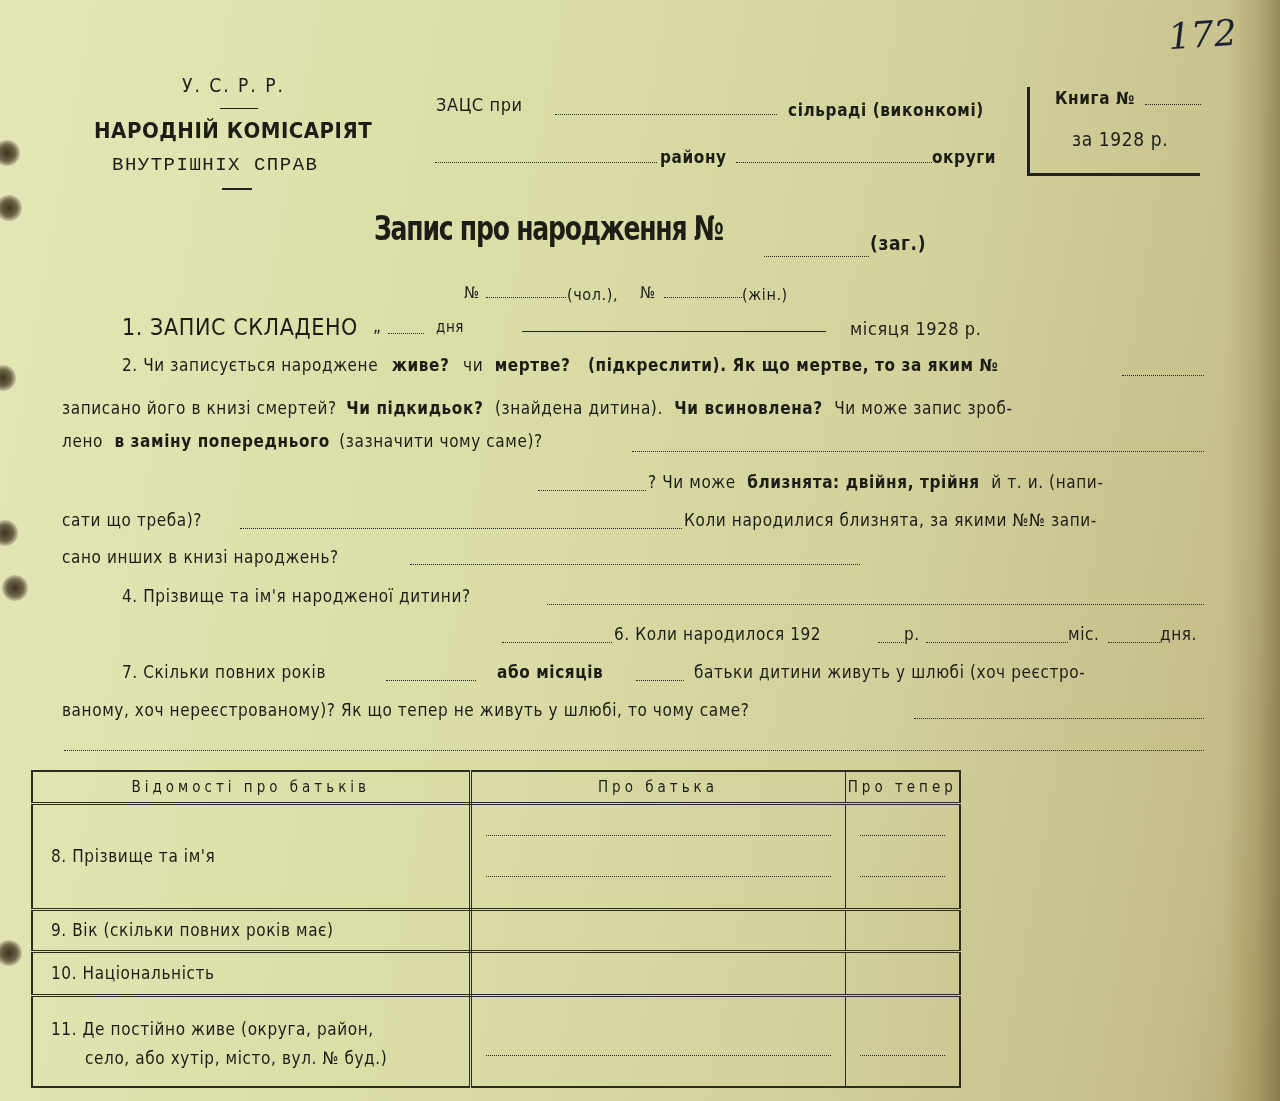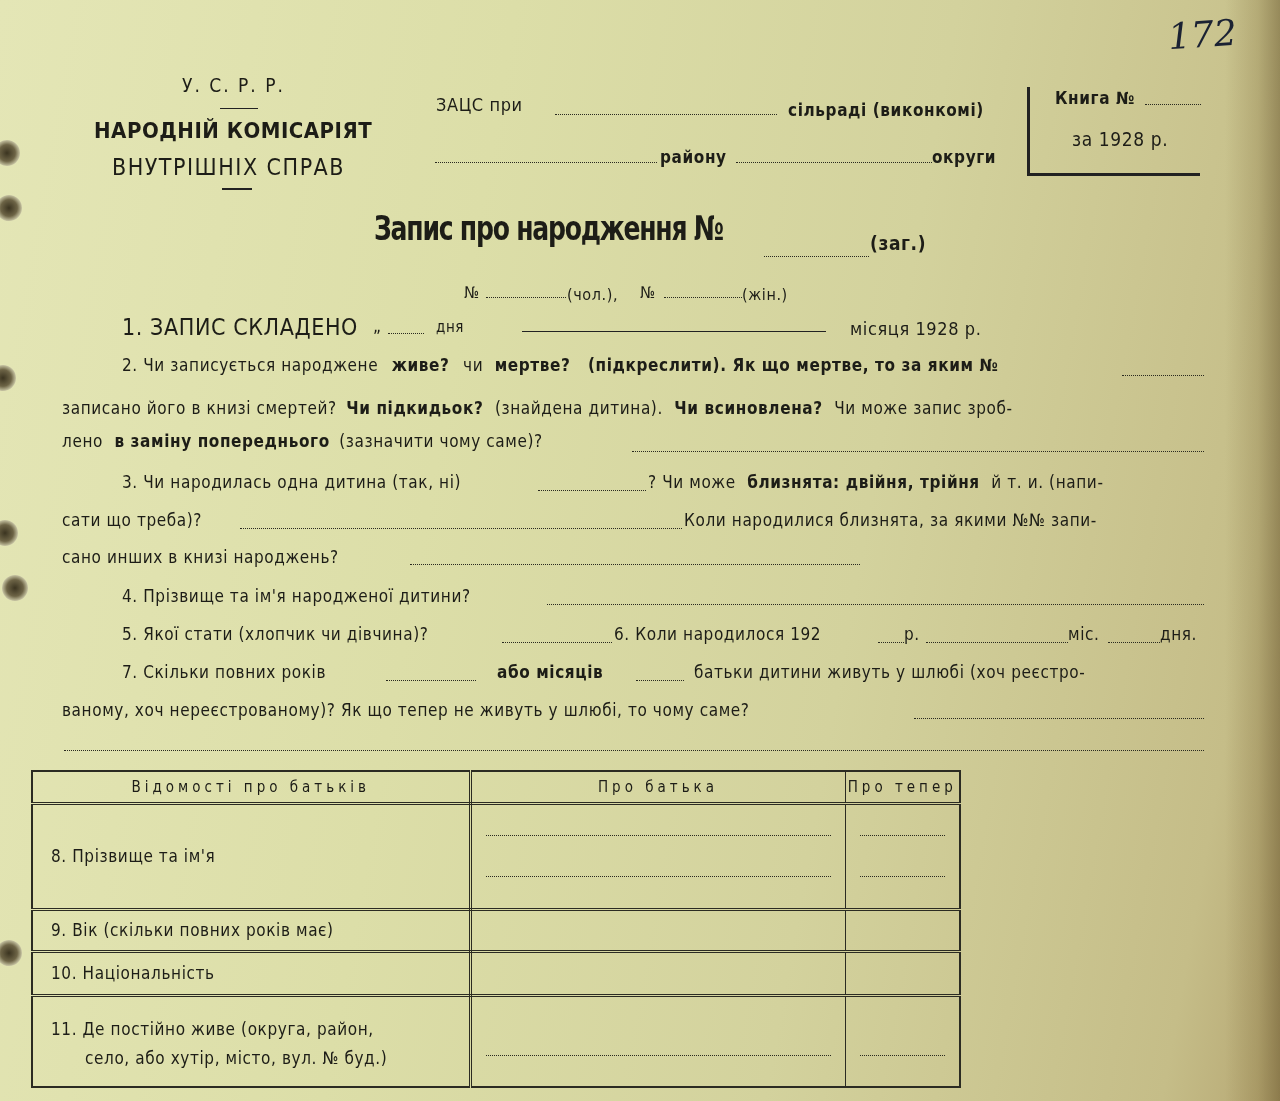--- a/index.html
+++ b/index.html
@@ -54,21 +54,21 @@
   <div class="hole" style="left:-10px; top:365px;"></div>
   <div class="hole" style="left:-8px; top:520px;"></div>
   <div class="hole" style="left:2px; top:575px;"></div>
   <div class="hole" style="left:-4px; top:940px;"></div>
 
   <div class="handnum">172</div>
 
   <div class="t" style="left:182px; top:74px; font-size:19px; letter-spacing:2px;">У. С. Р. Р.</div>
   <div class="rule" style="left:220px; top:108px; width:38px; height:1px;"></div>
   <div class="t b" style="left:94px; top:118px; font-size:22px; letter-spacing:0.5px;">НАРОДНІЙ КОМІСАРІЯТ</div>
-  <div class="t" style="left:112px; top:154px; font-size:23px; letter-spacing:1.5px;">ВНУТРІШНІХ СПРАВ</div>
+  <div class="t" style="left:112px; top:154px; font-size:19px; letter-spacing:1.5px;font-family:Liberation Mono, monospace;">ВНУТРІШНІХ СПРАВ</div>
   <div class="rule" style="left:222px; top:188px; width:30px; height:2px;"></div>
 
   <div class="t" style="left:436px; top:94px; font-size:18px;">ЗАЦС при</div>
   <div class="dots" style="position:absolute; left:553px; top:114px; width:222px;"></div>
   <div class="t b" style="left:788px; top:100px; font-size:17px;">сільраді (виконкомі)</div>
   <div class="dots" style="position:absolute; left:433px; top:162px; width:222px;"></div>
   <div class="t b" style="left:660px; top:147px; font-size:17px;">району</div>
   <div class="dots" style="position:absolute; left:734px; top:162px; width:196px;"></div>
   <div class="t b" style="left:932px; top:147px; font-size:17px;">округи</div>
 
@@ -113,37 +113,35 @@
     <span style="margin-left:6px;">Чи може запис зроб-</span>
   </div>
 
   <div class="t" style="left:62px; top:431px;">
     <span>лено</span>
     <span class="b" style="margin-left:6px;">в заміну попереднього</span>
     <span style="margin-left:4px;">(зазначити чому саме)?</span>
   </div>
   <div class="dots" style="position:absolute; left:630px; top:451px; width:572px;"></div>
 
-  <div class="t" style="left:122px; top:472px;">3. Чи народилась одна дитина (так, ні)</div>
   <div class="dots" style="position:absolute; left:536px; top:490px; width:108px;"></div>
   <div class="t" style="left:648px; top:472px;">
     <span>? Чи може</span>
     <span class="b" style="margin-left:6px;">близнята: двійня, трійня</span>
     <span style="margin-left:6px;">й т. и. (напи-</span>
   </div>
   <div class="t" style="left:62px; top:510px;">сати що треба)?</div>
   <div class="dots" style="position:absolute; left:238px; top:528px; width:442px;"></div>
   <div class="t" style="left:684px; top:510px;">Коли народилися близнята, за якими №№ запи-</div>
   <div class="t" style="left:62px; top:547px;">сано инших в книзі народжень?</div>
   <div class="dots" style="position:absolute; left:408px; top:564px; width:450px;"></div>
 
   <div class="t" style="left:122px; top:586px;">4. Прізвище та ім'я народженої дитини?</div>
   <div class="dots" style="position:absolute; left:545px; top:604px; width:657px;"></div>
 
-  <div class="t" style="left:122px; top:624px;">5. Якої стати (хлопчик чи дівчина)?</div>
   <div class="dots" style="position:absolute; left:500px; top:642px; width:110px;"></div>
   <div class="t" style="left:614px; top:624px;">6. Коли народилося 192</div>
   <div class="dots" style="position:absolute; left:876px; top:642px; width:26px;"></div>
   <div class="t" style="left:904px; top:624px;">р.</div>
   <div class="dots" style="position:absolute; left:924px; top:642px; width:142px;"></div>
   <div class="t" style="left:1068px; top:624px;">міс.</div>
   <div class="dots" style="position:absolute; left:1106px; top:642px; width:52px;"></div>
   <div class="t" style="left:1160px; top:624px;">дня.</div>
 
   <div class="t" style="left:122px; top:662px;">7. Скільки повних років</div>

